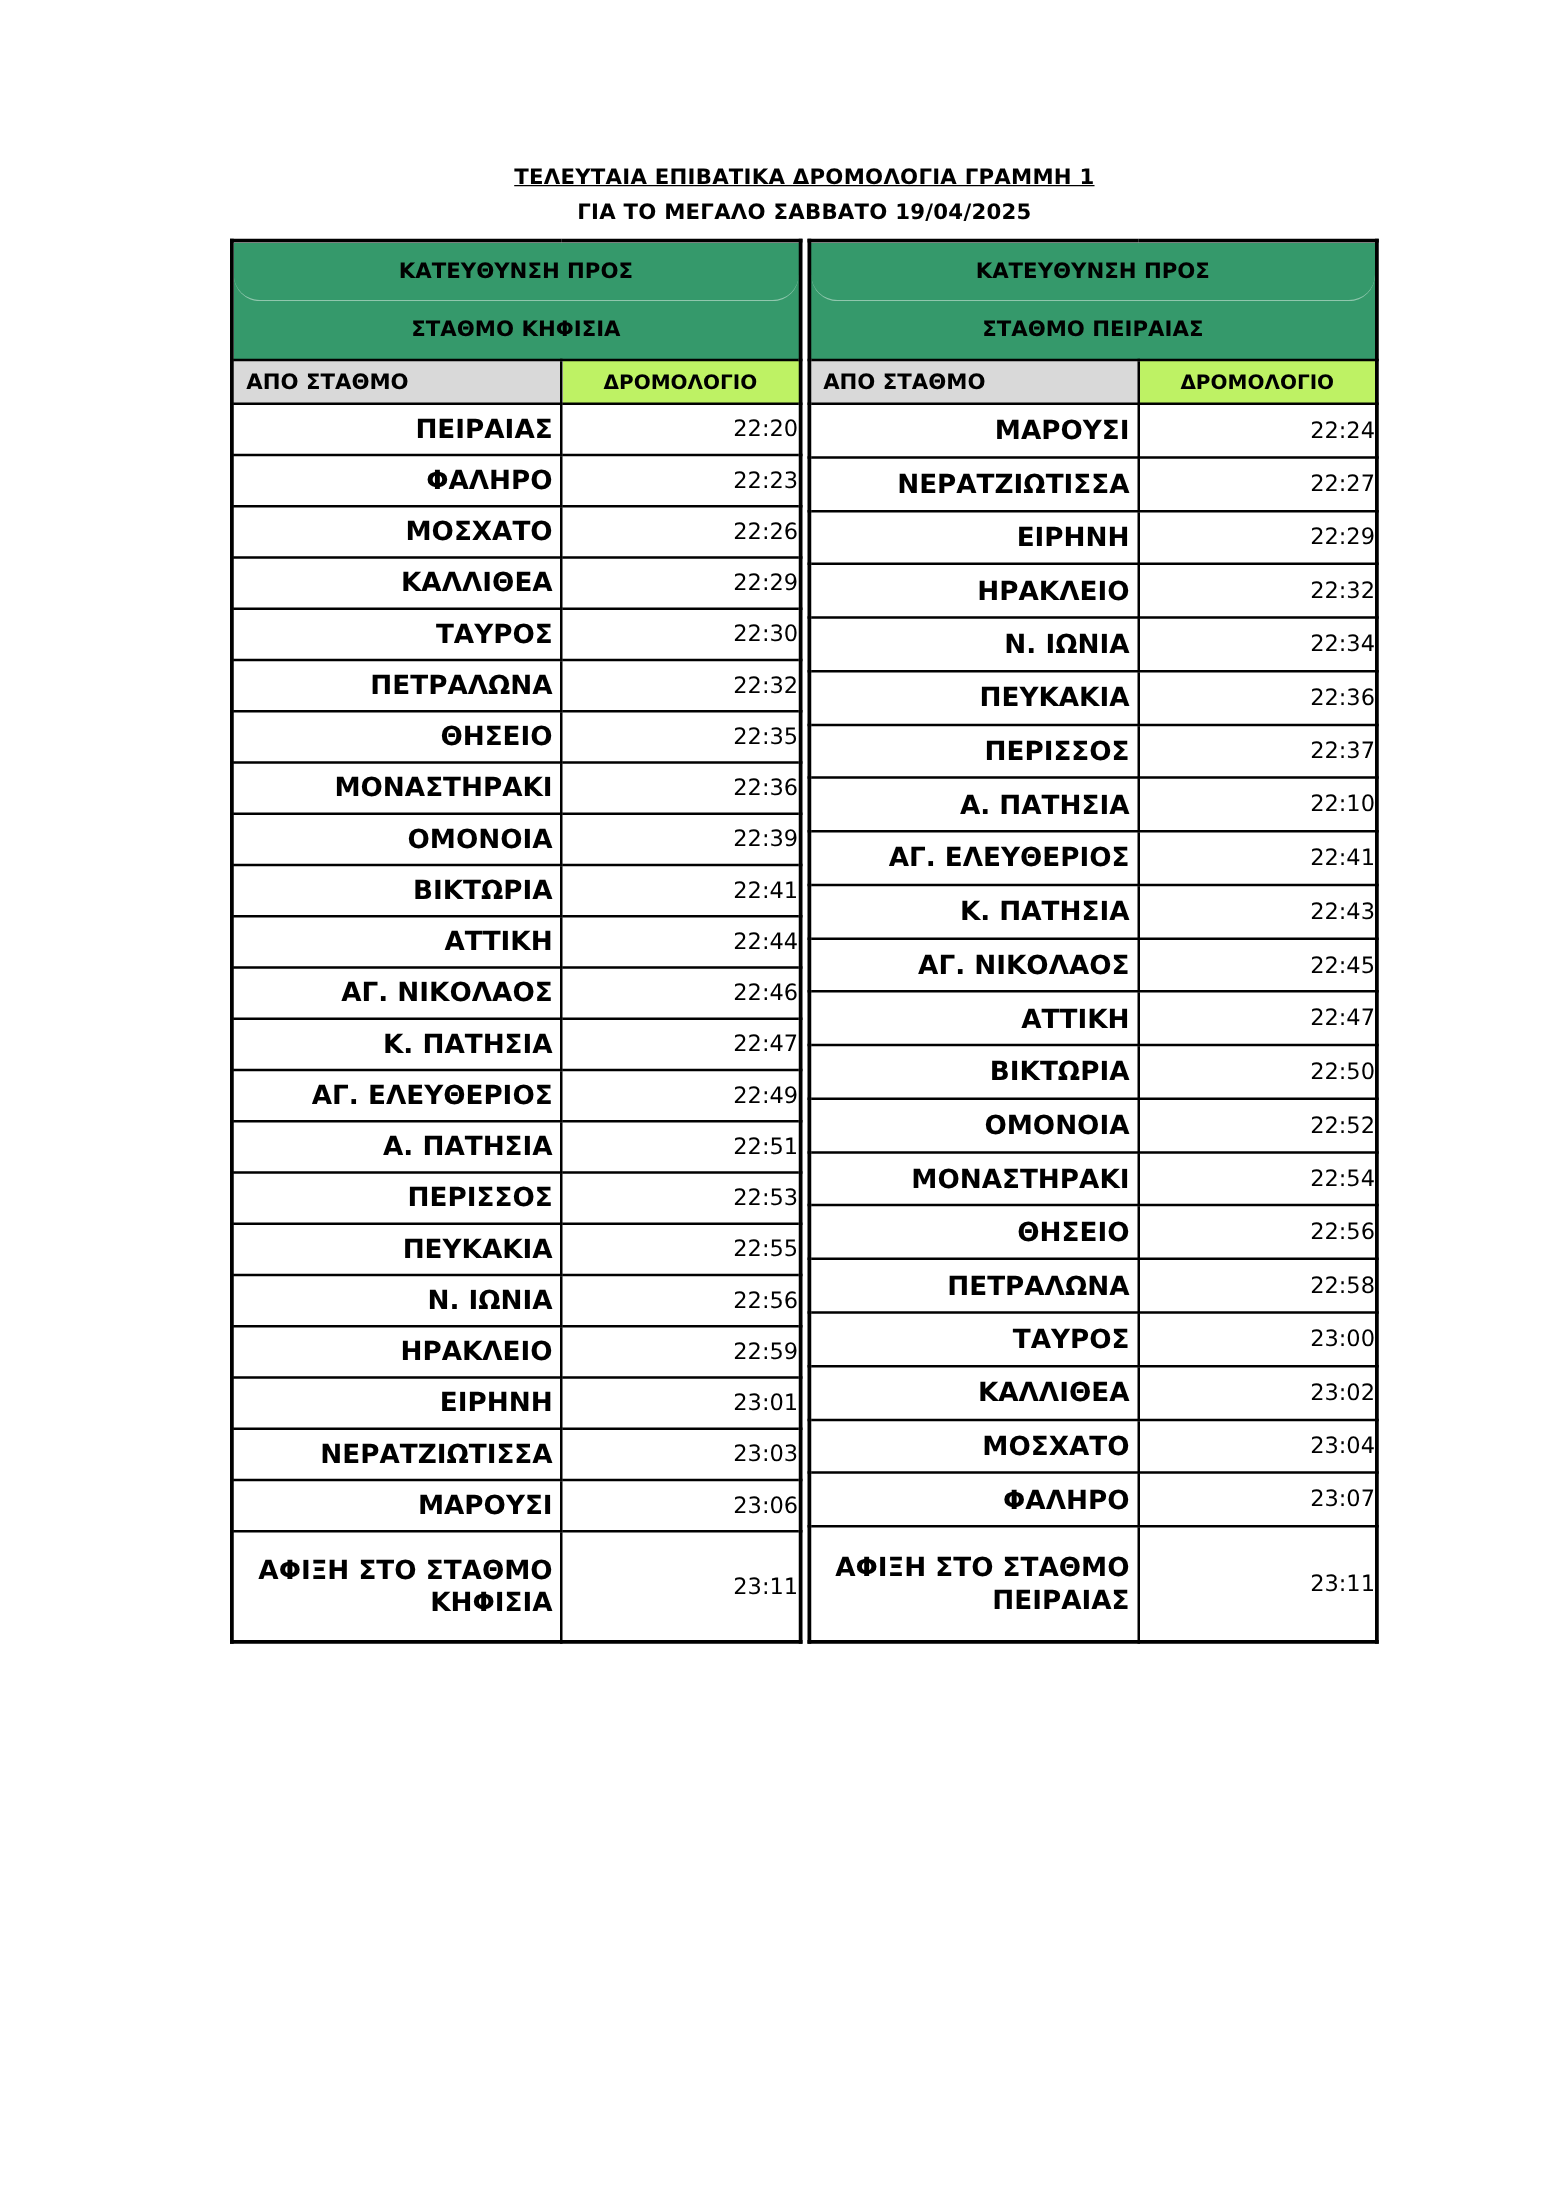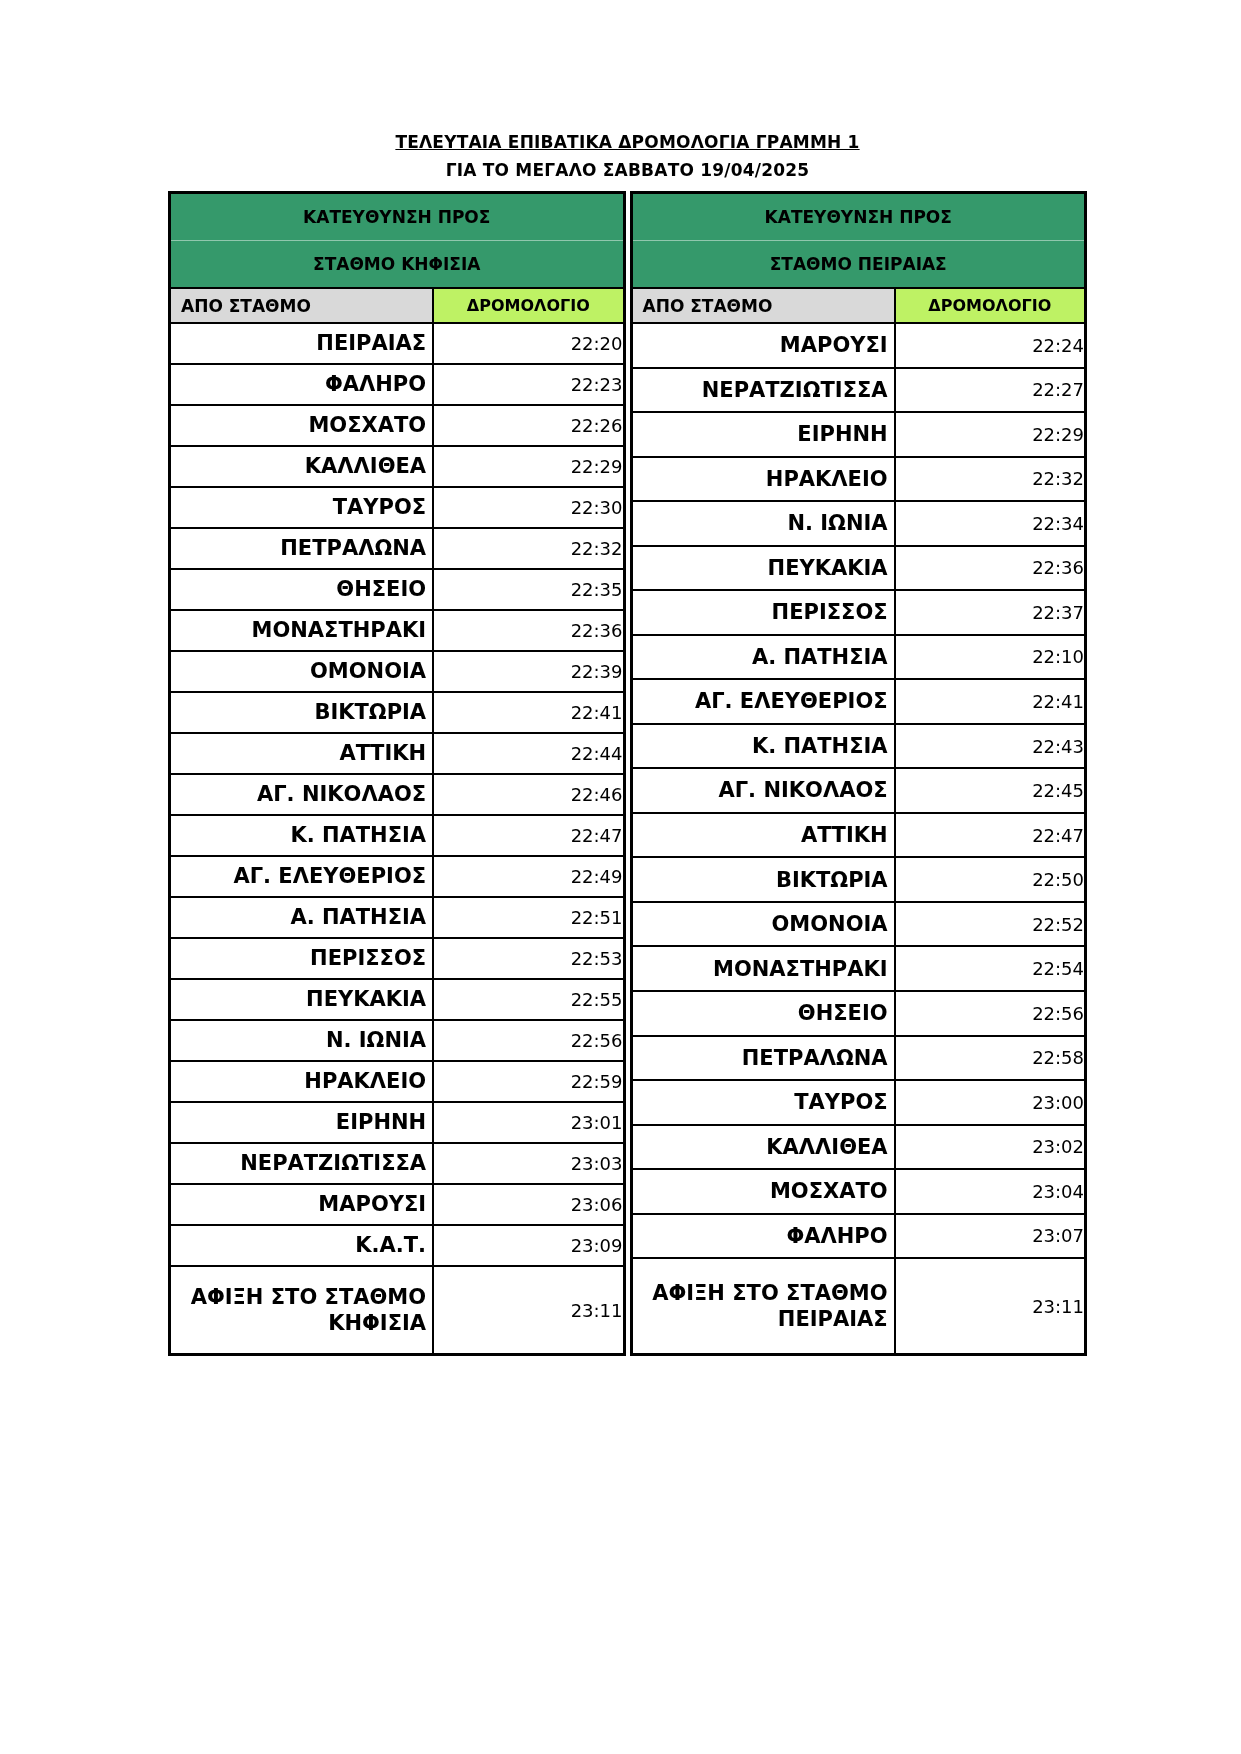--- a/index.html
+++ b/index.html
@@ -1,39 +1,39 @@
 <!DOCTYPE html>
 <html><head>
 <meta charset="utf-8">
 <style>
   html, body { margin:0; padding:0; }
   body {
     width:1241px; height:1754px; position:relative;
     background:#ffffff; color:#000;
     font-family:"DejaVu Sans", "Liberation Sans", sans-serif;
   }
-  .content { position:absolute; left:168px; top:132px; width:919px; }
+  .content { position:absolute; left:184px; top:132px; width:919px; }
   .title-line1 {
     text-align:center; font-weight:bold; font-size:17px;
     text-decoration:underline; letter-spacing:.2px;
   }
   .title-line2 {
     text-align:center; font-weight:bold; font-size:17px;
     margin-top:8px; margin-bottom:11px; letter-spacing:.2px;
   }
   .tables-wrap { display:flex; gap:4px; }
   table.half {
     border-collapse:collapse; flex:1; table-layout:fixed;
     border:3px solid #000;
   }
   table.half th, table.half td { border:2px solid #000; overflow:hidden; }
   .green-cell { background:#35996B; padding:0; }
   .dir-line {
     display:flex; align-items:center; justify-content:center;
-    height:46px; font-weight:bold; font-size:17px; color:#000;
+    height:46px; font-weight:bold; font-size:17px; color:#000;border-radius:21px;
   }
   .dir-line.first { border-bottom:1px solid rgba(255,255,255,0.45); }
   .sub-station {
     background:#D9D9D9; font-weight:bold; font-size:17px;
     text-align:left; padding:0 0 0 10px; height:33px;
   }
   .sub-time {
     background:#bef264; font-weight:bold; font-size:16px;
     text-align:center; height:33px; padding:0;
   }
@@ -179,24 +179,20 @@
   <tr>
     <td class="st">ΝΕΡΑΤΖΙΩΤΙΣΣΑ</td>
     <td class="tm">23:03</td>
   </tr>
 
   <tr>
     <td class="st">ΜΑΡΟΥΣΙ</td>
     <td class="tm">23:06</td>
   </tr>
 
-  <tr>
-    <td class="st">Κ.Α.Τ.</td>
-    <td class="tm">23:09</td>
-  </tr>
 
   <tr class="arrival-row">
     <td class="st">ΑΦΙΞΗ ΣΤΟ ΣΤΑΘΜΟ ΚΗΦΙΣΙΑ</td>
     <td class="tm">23:11</td>
   </tr>
 </tbody>
   </table>
 
   <table class="half">
     <colgroup>

